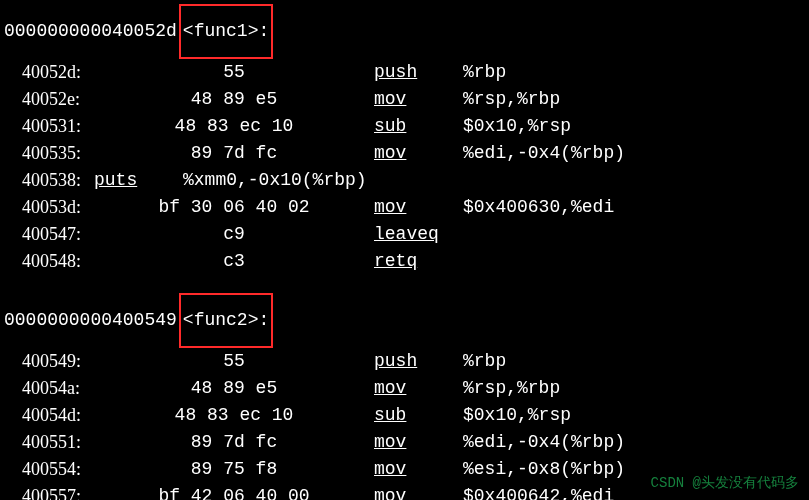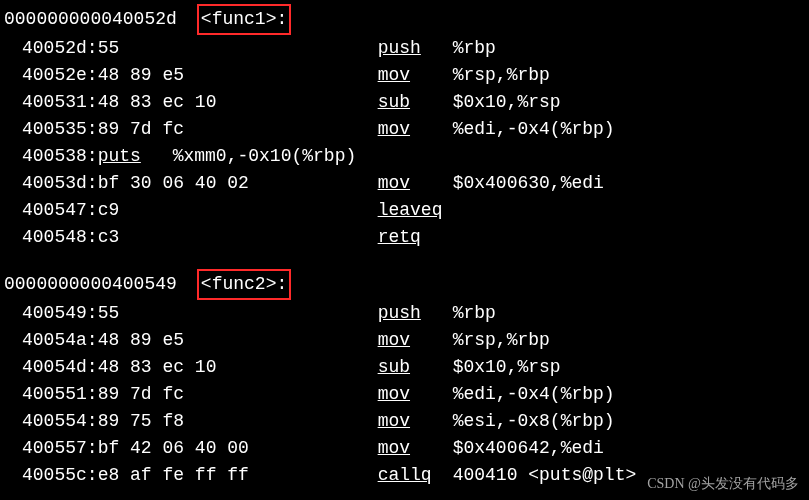--- a/index.html
+++ b/index.html
@@ -25,46 +25,49 @@
     }
     .addr-full {
       display: inline-block;
       min-width: 170px;
       text-align: right;
     }
     .addr {
       display: inline-block;
       min-width: 90px;
       padding-left: 18px;
+      font-family: Liberation Serif, serif;
     }
     .bytes {
       display: inline-block;
       min-width: 280px;
+      text-align: center;
     }
     .mnemonic {
       display: inline-block;
       min-width: 75px;
       text-decoration: underline;
     }
     .operands {
       display: inline-block;
+      margin-left: 14px;
     }
     .redbox {
       border: 2px solid #ff2a2a;
       display: inline-block;
-      padding: 0 2px;
-      margin-left: 20px;
+      padding: 12px 2px;
+      margin-left: 2px;
     }
     .watermark {
       position: absolute;
       bottom: 6px;
       right: 10px;
-      color: #a3a3a3;
+      color: #15803d;
       font-size: 14px;
-      font-family: Liberation Serif, serif;
+      font-family: Liberation Mono, monospace;
     }
     .header-line {
       display: flex;
       align-items: center;
     }
   </style>
 </head>
 <body>
 
 <div>

